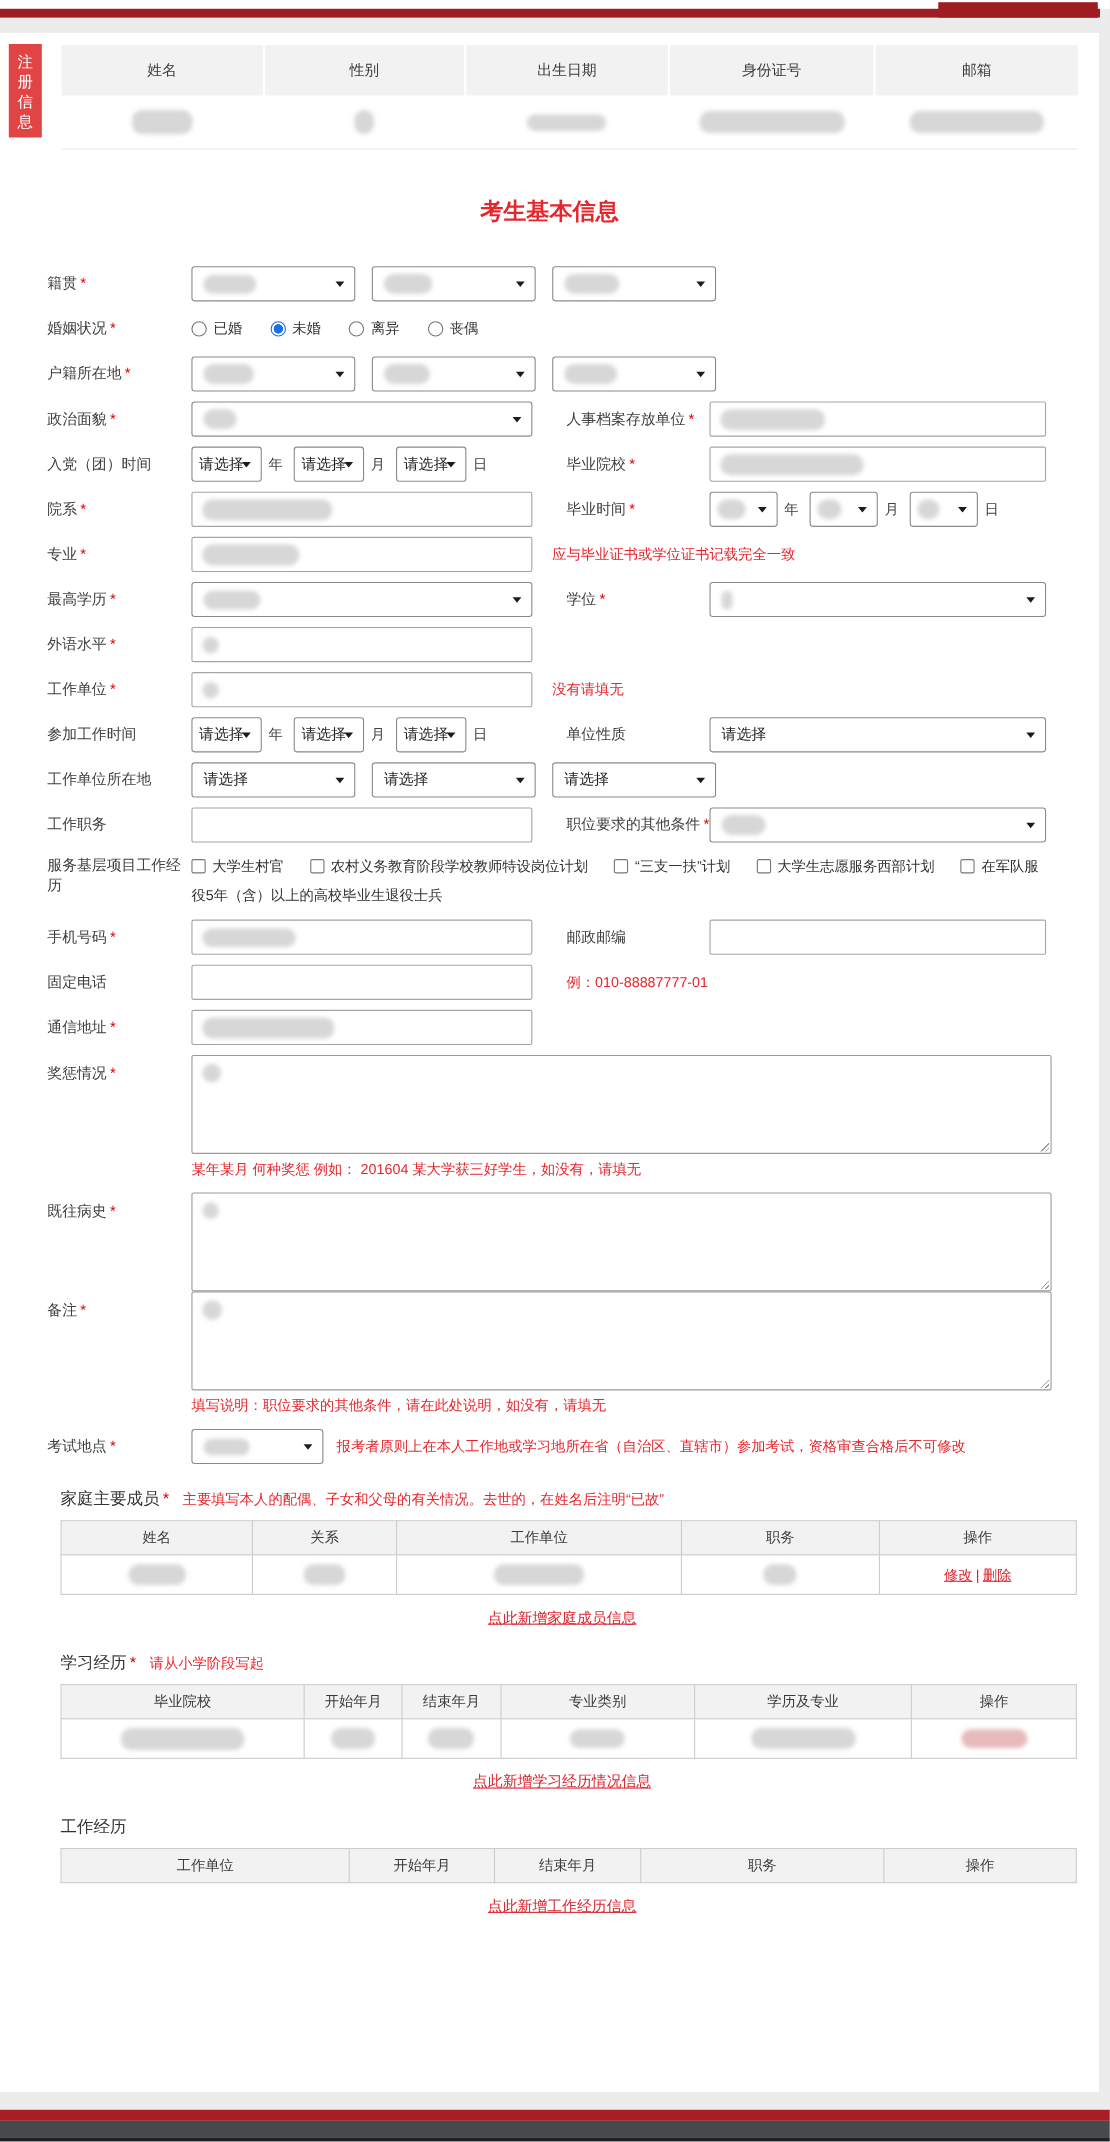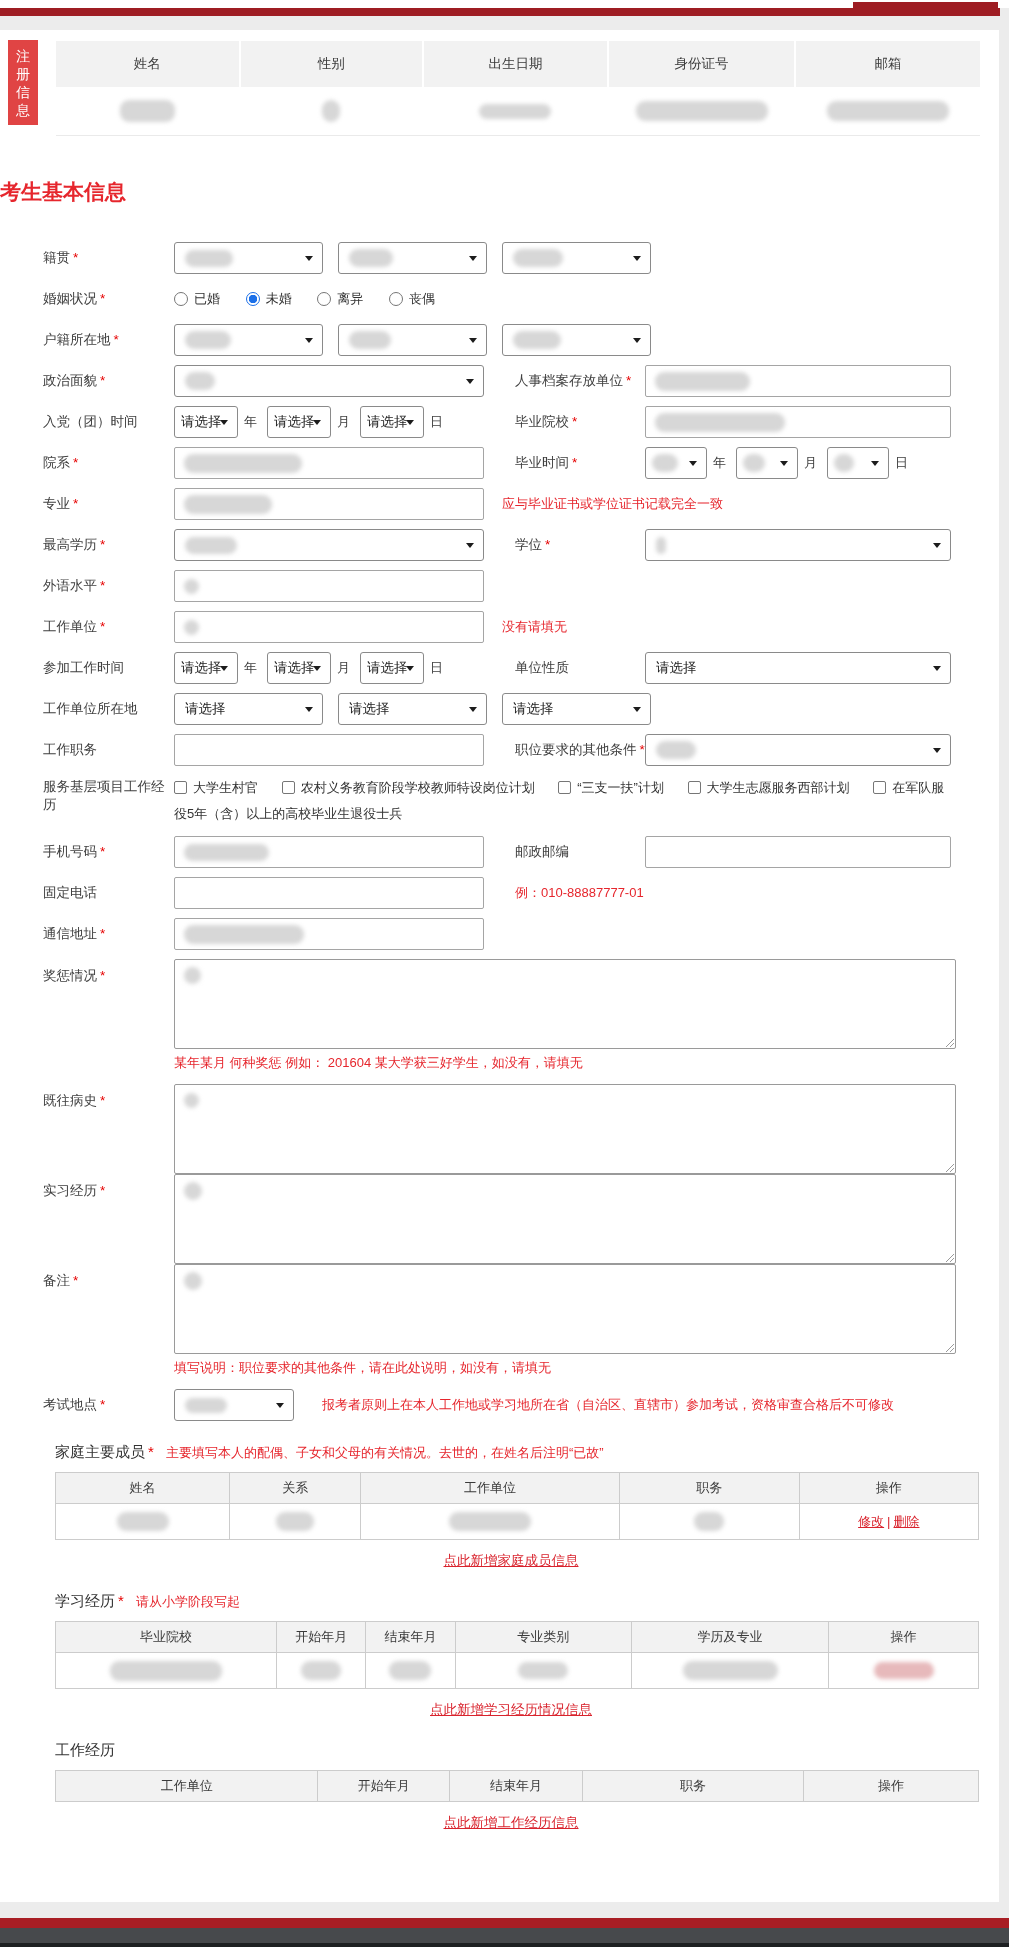--- a/index.html
+++ b/index.html
@@ -21,21 +21,21 @@
   .reg-table{width:924px;}
   .reg-table th{background:#f2f2f2;border-left:2px solid #fff;font-weight:normal;color:#3a3a3a;
                 height:44px;text-align:center;font-size:13.5px;}
   .reg-table th:first-child{border-left:none;}
   .reg-table td{height:46px;text-align:center;border-bottom:1px solid #eaeaea;background:#fff;}
   
   .blob{display:inline-block;background:#d7d7d7;border-radius:9px;filter:blur(2px);vertical-align:middle;}
   .blob.pink{background:#e7b9bb;}
   
   .form{padding:0 0 0 43px;}
-  .form-title{margin:42px 0 36px -43px;width:999px;color:#e6262d;
+  .form-title{margin:42px 0 36px -43px;width:999px;text-align:center;color:#e6262d;
               font-size:21px;font-weight:bold;}
   .frow{display:flex;align-items:center;margin-bottom:9px;min-height:32px;}
   .frow.top{align-items:flex-start;}
   .lbl{width:131px;flex-shrink:0;color:#404040;font-size:13.5px;}
   .lbl2{width:130px;flex-shrink:0;color:#404040;font-size:13.5px;}
   .frow.top .lbl,.frow.top .lbl2{padding-top:8px;}
   .req{color:#e60000;margin-left:3px;}
   .zone1{width:341px;display:flex;align-items:center;flex-shrink:0;}
   .sel{position:relative;box-sizing:border-box;height:32px;background:#fff;border:1px solid #8a8a8a;
        border-radius:3px;display:inline-flex;align-items:center;padding:0 24px 0 10px;}
@@ -362,44 +362,37 @@
       <div class="ta-note note">某年某月 何种奖惩 例如： 201604 某大学获三好学生，如没有，请填无</div>
 
       <div class="frow top" style="margin-bottom:0">
         <span class="lbl"><span>既往病史</span><span class="req">*</span></span>
         <span class="ta" style="width:782px;height:90px">
           <span class="blob" style="width:15px;height:15px"></span>
           <span class="grip"></span>
         </span>
       </div>
 
-      <div class="frow top" style="margin-bottom:0">
-        <span class="lbl"><span>实习经历</span><span class="req">*</span></span>
-        <span class="ta" style="width:782px;height:90px">
-          <span class="blob" style="width:18px;height:18px"></span>
-          <span class="grip"></span>
-        </span>
-      </div>
 
       <div class="frow top" style="margin-bottom:0">
         <span class="lbl"><span>备注</span><span class="req">*</span></span>
         <span class="ta" style="width:782px;height:90px">
           <span class="blob" style="width:18px;height:18px"></span>
           <span class="grip"></span>
         </span>
       </div>
       <div class="ta-note note">填写说明：职位要求的其他条件，请在此处说明，如没有，请填无</div>
 
       <div class="frow">
         <span class="lbl"><span>考试地点</span><span class="req">*</span></span>
         <span class="sel" style="width:120px">
             <span class="blob" style="width:42px;height:15px"></span>
             <span class="caret"></span>
           </span>
-        <span class="note" style="margin-left:28px">报考者原则上在本人工作地或学习地所在省（自治区、直辖市）参加考试，资格审查合格后不可修改</span>
+        <span class="note" style="margin-left:12px">报考者原则上在本人工作地或学习地所在省（自治区、直辖市）参加考试，资格审查合格后不可修改</span>
       </div>
 
       <div class="sec-head">
         <span>家庭主要成员</span><span class="req">*</span>
         <span class="note">主要填写本人的配偶、子女和父母的有关情况。去世的，在姓名后注明“已故”</span>
       </div>
       <table class="sec-table">
         <tbody>
             <tr>
           <th style="width:174px">姓名</th>

